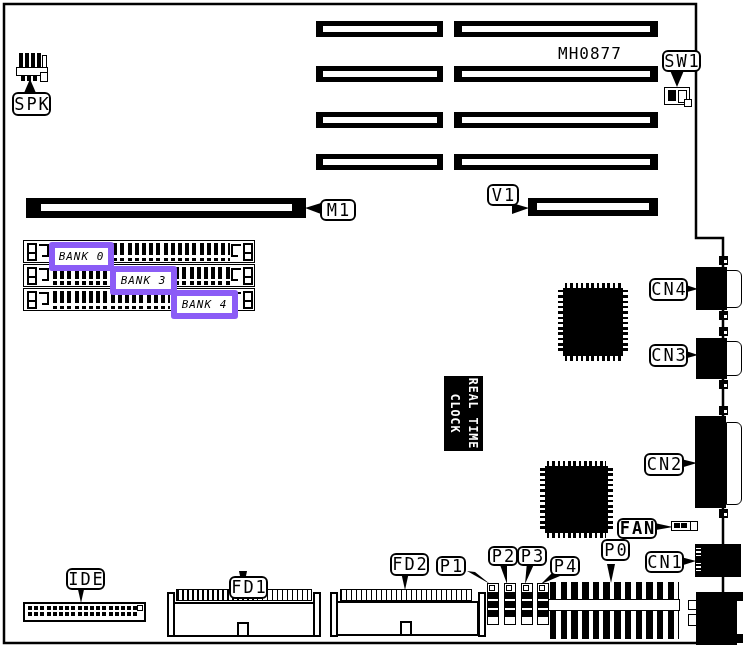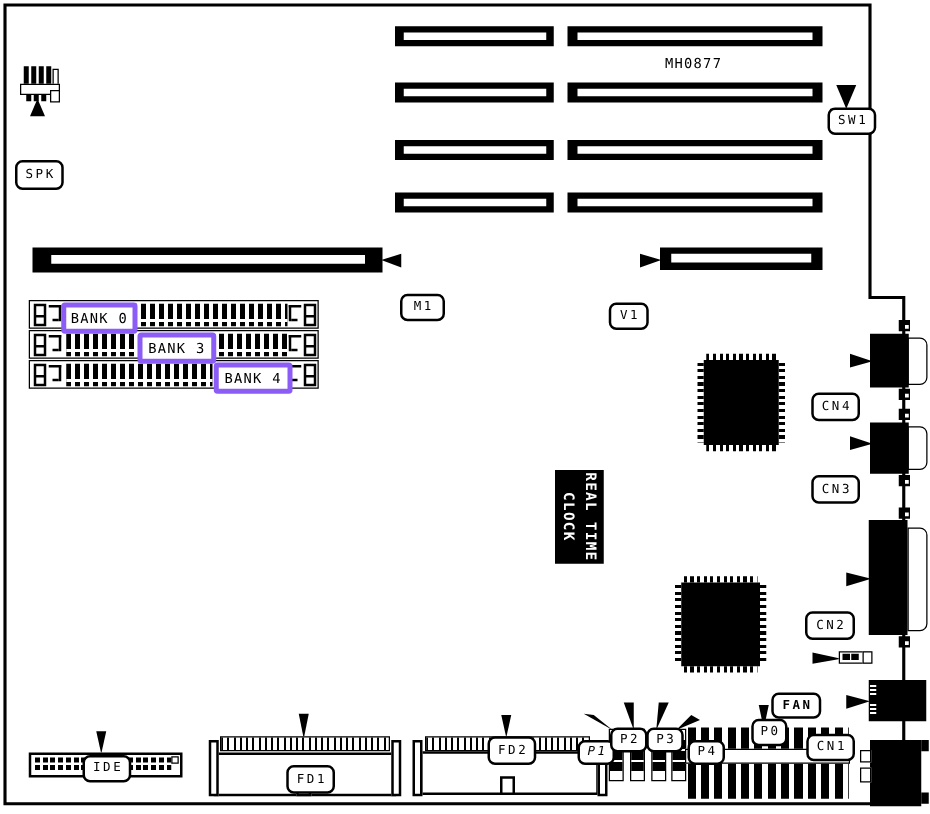--- a/index.html
+++ b/index.html
@@ -4,25 +4,25 @@
 <style>
   html,body{margin:0;padding:0;background:#fff;}
   #stage{position:relative;width:744px;height:651px;background:#fff;overflow:hidden;
          font-family:"DejaVu Sans Mono",monospace;color:#000;}
   
   .slot{position:absolute;background:#000;}
   .slot .stripe{position:absolute;background:#fff;}
   
   .balloon{position:absolute;border:2px solid #000;border-radius:6px;background:#fff;
            display:flex;align-items:center;justify-content:center;
-           font-size:10px;line-height:1;letter-spacing:2px;padding-left:2px;
-           white-space:nowrap;z-index:6;margin-top:36px;}
-  .banklabel{position:absolute;border:4px solid #8b5cf6;border-radius:3px;background:#fff;
+           font-size:17px;line-height:1;letter-spacing:2px;padding-left:2px;
+           white-space:nowrap;z-index:6;}
+  .banklabel{position:absolute;border:6px solid #8b5cf6;border-radius:3px;background:#fff;
            display:flex;align-items:center;justify-content:center;
-           font-size:11px;line-height:1;letter-spacing:1px;z-index:4;}
+           font-size:11px;line-height:1;letter-spacing:1px;z-index:4;font-style:italic;}
   
   .simm-outer{position:absolute;border:1.5px solid #000;background:#fff;}
   .simm-stripes{position:absolute;z-index:3;
      background-image:linear-gradient(180deg,rgba(0,0,0,0) 0 12px,#fff 12px 14.5px,rgba(0,0,0,0) 14.5px),
                       repeating-linear-gradient(90deg,#000 0 4px,rgba(0,0,0,0) 4px 7.2px);}
   .endcap{position:absolute;border:2px solid #000;background:#fff;}
   .endcap::after{content:"";position:absolute;left:-1px;right:-1px;top:50%;height:2px;background:#000;}
   .clip-l{position:absolute;border-top:2.5px solid #000;border-right:2.5px solid #000;}
   .clip-l::after{content:"";position:absolute;right:0;bottom:0;width:5px;height:2.5px;background:#000;}
   .clip-r{position:absolute;border-top:2.5px solid #000;border-left:2.5px solid #000;}
@@ -61,21 +61,21 @@
   
   .blackbox{position:absolute;background:#000;}
   .shell{position:absolute;border:1.5px solid #000;border-radius:0 6px 6px 0;background:#fff;}
   .screw{position:absolute;width:9px;height:9px;background:#000;z-index:5;}
   .screw::after{content:"";position:absolute;right:1px;bottom:2px;width:3px;height:3px;background:#fff;}
   .ticks{position:absolute;background:repeating-linear-gradient(180deg,#fff 0 1.5px,rgba(0,0,0,0) 1.5px 3.4px);z-index:5;}
   .tabsq{position:absolute;border:1.5px solid #000;background:#fff;z-index:5;}
   
   .boxed{position:absolute;border:1.5px solid #000;background:#fff;}
   .blk{position:absolute;background:#000;}
-  .mh-text{position:absolute;left:532px;top:44px;font-size:11px;letter-spacing:1px;}
+  .mh-text{position:absolute;left:558px;top:44px;font-size:16px;letter-spacing:1px;}
   svg{position:absolute;left:0;top:0;}
 </style>
 </head>
 <body>
 
 <div id="stage">
 
   <svg width="744" height="651" viewBox="0 0 744 651">
     <path d="M4 4 L696 4 L696 238 L723 238 L723 643 L4 643 Z" fill="none" stroke="#000" stroke-width="2.5"></path>
     <polygon points="30,79 24,93 36,93"></polygon>
@@ -272,28 +272,28 @@
     <div class="blackbox" style="left:696px;top:592px;width:41px;height:53px;z-index:4;"></div>
     <div class="blackbox" style="left:737px;top:592px;width:6px;height:9px;z-index:4;"></div>
     <div class="blackbox" style="left:737px;top:634px;width:6px;height:9px;z-index:4;"></div>
     <div class="tabsq" style="left:688px;top:600px;width:7px;height:8px;"></div>
     <div class="tabsq" style="left:688px;top:614px;width:7px;height:10px;"></div>
   </div>
 
   <div class="balloon" style="left:12px;top:92px;width:33px;height:20px;">SPK</div>
   <div class="balloon" style="left:662px;top:50px;width:33px;height:18px;">SW1</div>
   <div class="balloon" style="left:320px;top:199px;width:30px;height:18px;">M1</div>
-  <div class="balloon" style="left:487px;top:206px;width:26px;height:18px;">V1</div>
+  <div class="balloon" style="left:487px;top:184px;width:26px;height:18px;">V1</div>
   <div class="balloon" style="left:649px;top:278px;width:33px;height:19px;">CN4</div>
   <div class="balloon" style="left:649px;top:344px;width:33px;height:19px;">CN3</div>
   <div class="balloon" style="left:644px;top:453px;width:34px;height:19px;">CN2</div>
   <div class="balloon" style="left:645px;top:551px;width:33px;height:18px;">CN1</div>
   <div class="balloon" style="left:617px;top:518px;width:34px;height:17px;font-weight:bold;">FAN</div>
   <div class="balloon" style="left:601px;top:539px;width:23px;height:18px;">P0</div>
-  <div class="balloon" style="left:462px;top:556px;width:24px;height:16px;font-style:italic;">P1</div>
+  <div class="balloon" style="left:436px;top:556px;width:24px;height:16px;">P1</div>
   <div class="balloon" style="left:488px;top:546px;width:24px;height:16px;">P2</div>
   <div class="balloon" style="left:517px;top:546px;width:24px;height:16px;">P3</div>
   <div class="balloon" style="left:550px;top:556px;width:24px;height:16px;">P4</div>
   <div class="balloon" style="left:229px;top:576px;width:33px;height:19px;">FD1</div>
   <div class="balloon" style="left:390px;top:553px;width:33px;height:19px;">FD2</div>
   <div class="balloon" style="left:66px;top:568px;width:33px;height:18px;">IDE</div>
 
 </div>
 
 </body></html>

